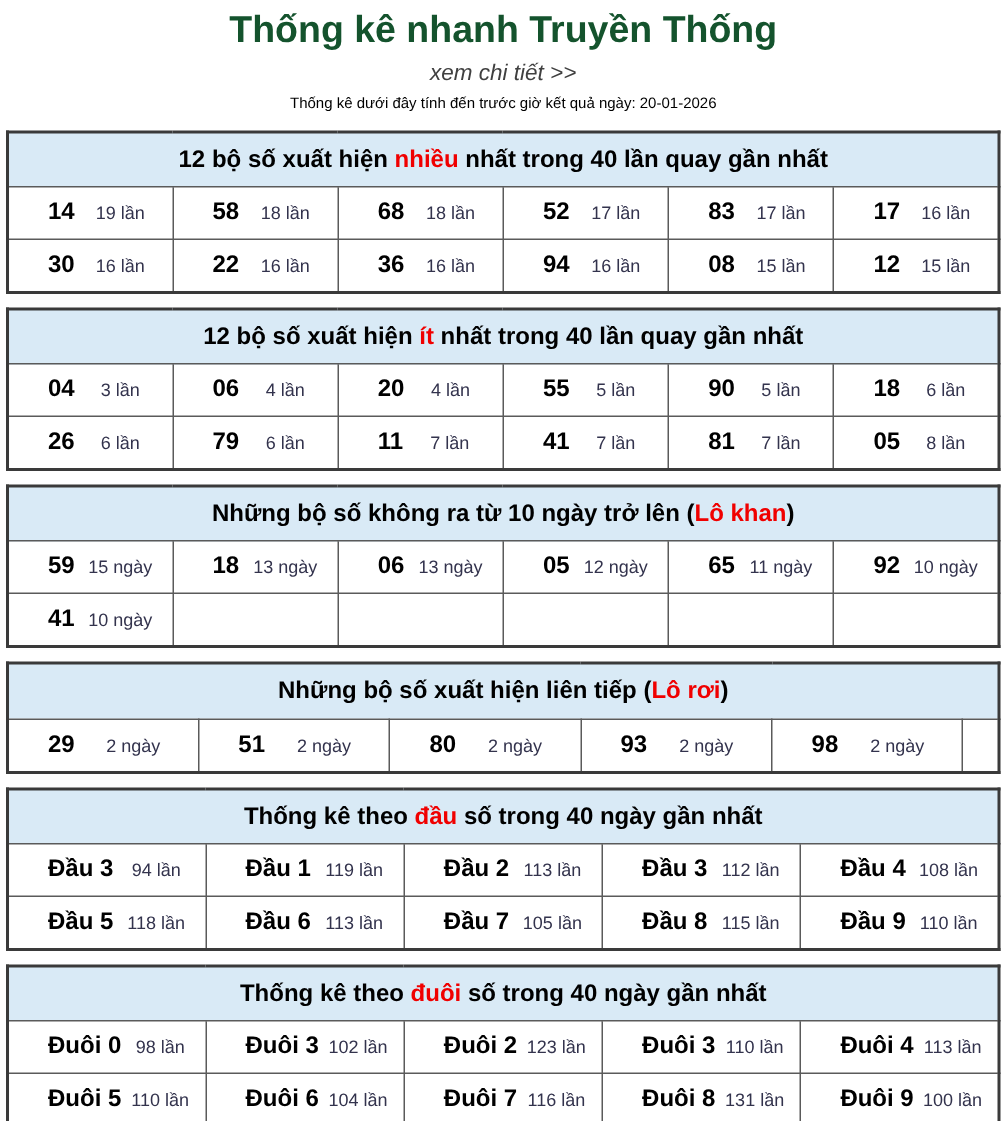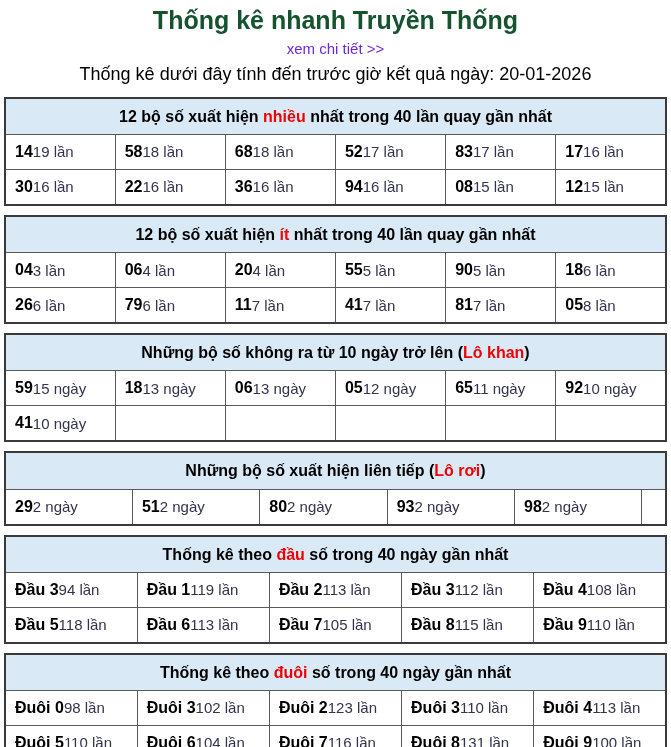--- a/index.html
+++ b/index.html
@@ -11,22 +11,22 @@
   .wrap{padding:2px 4px 0 4px;}
   .page-title{
     text-align:center;
     font-size:25px;
     font-weight:bold;
     color:#14532d;
     margin:4px 0 5px 0;
     line-height:1.15;
   }
   .link-line{text-align:center;font-size:15px;margin:0 0 7px 0;}
-  .link-line a{color:#6d28d9;text-decoration:none;cursor:pointer;}
-  .subtitle{text-align:center;font-size:18px;margin:0 0 12px 0;}
+  .link-line a{color:#404040;text-decoration:none;cursor:pointer;font-style:italic;}
+  .subtitle{text-align:center;font-size:10px;margin:0 0 12px 0;}
   table.stat{
     width:100%;
     border-collapse:collapse;
     table-layout:fixed;
     margin:0 0 9px 0;
     border:2px solid #3a3a3a;
   }
   table.stat th{
     background:#d9eaf6;
     font-size:16px;
@@ -41,27 +41,27 @@
     border:1px solid #5a5a5a;
     height:34px;
     padding:0;
     vertical-align:middle;
     overflow:hidden;
   }
   .pair{display:flex;align-items:center;width:100%;}
   .pair .num{
     font-weight:bold;
     font-size:16px;
-    padding-left:9px;
+    padding-left:26px;
     white-space:nowrap;
   }
   .pair .cnt{
     flex:1;
-    text-align:left;
-    font-size:15px;
+    text-align:center;
+    font-size:12px;
     color:#33334d;
     white-space:nowrap;
     padding-right:4px;
   }
 </style>
 </head>
 <body>
 
 <div class="wrap">
   <h1 class="page-title">Thống kê nhanh Truyền Thống</h1>

